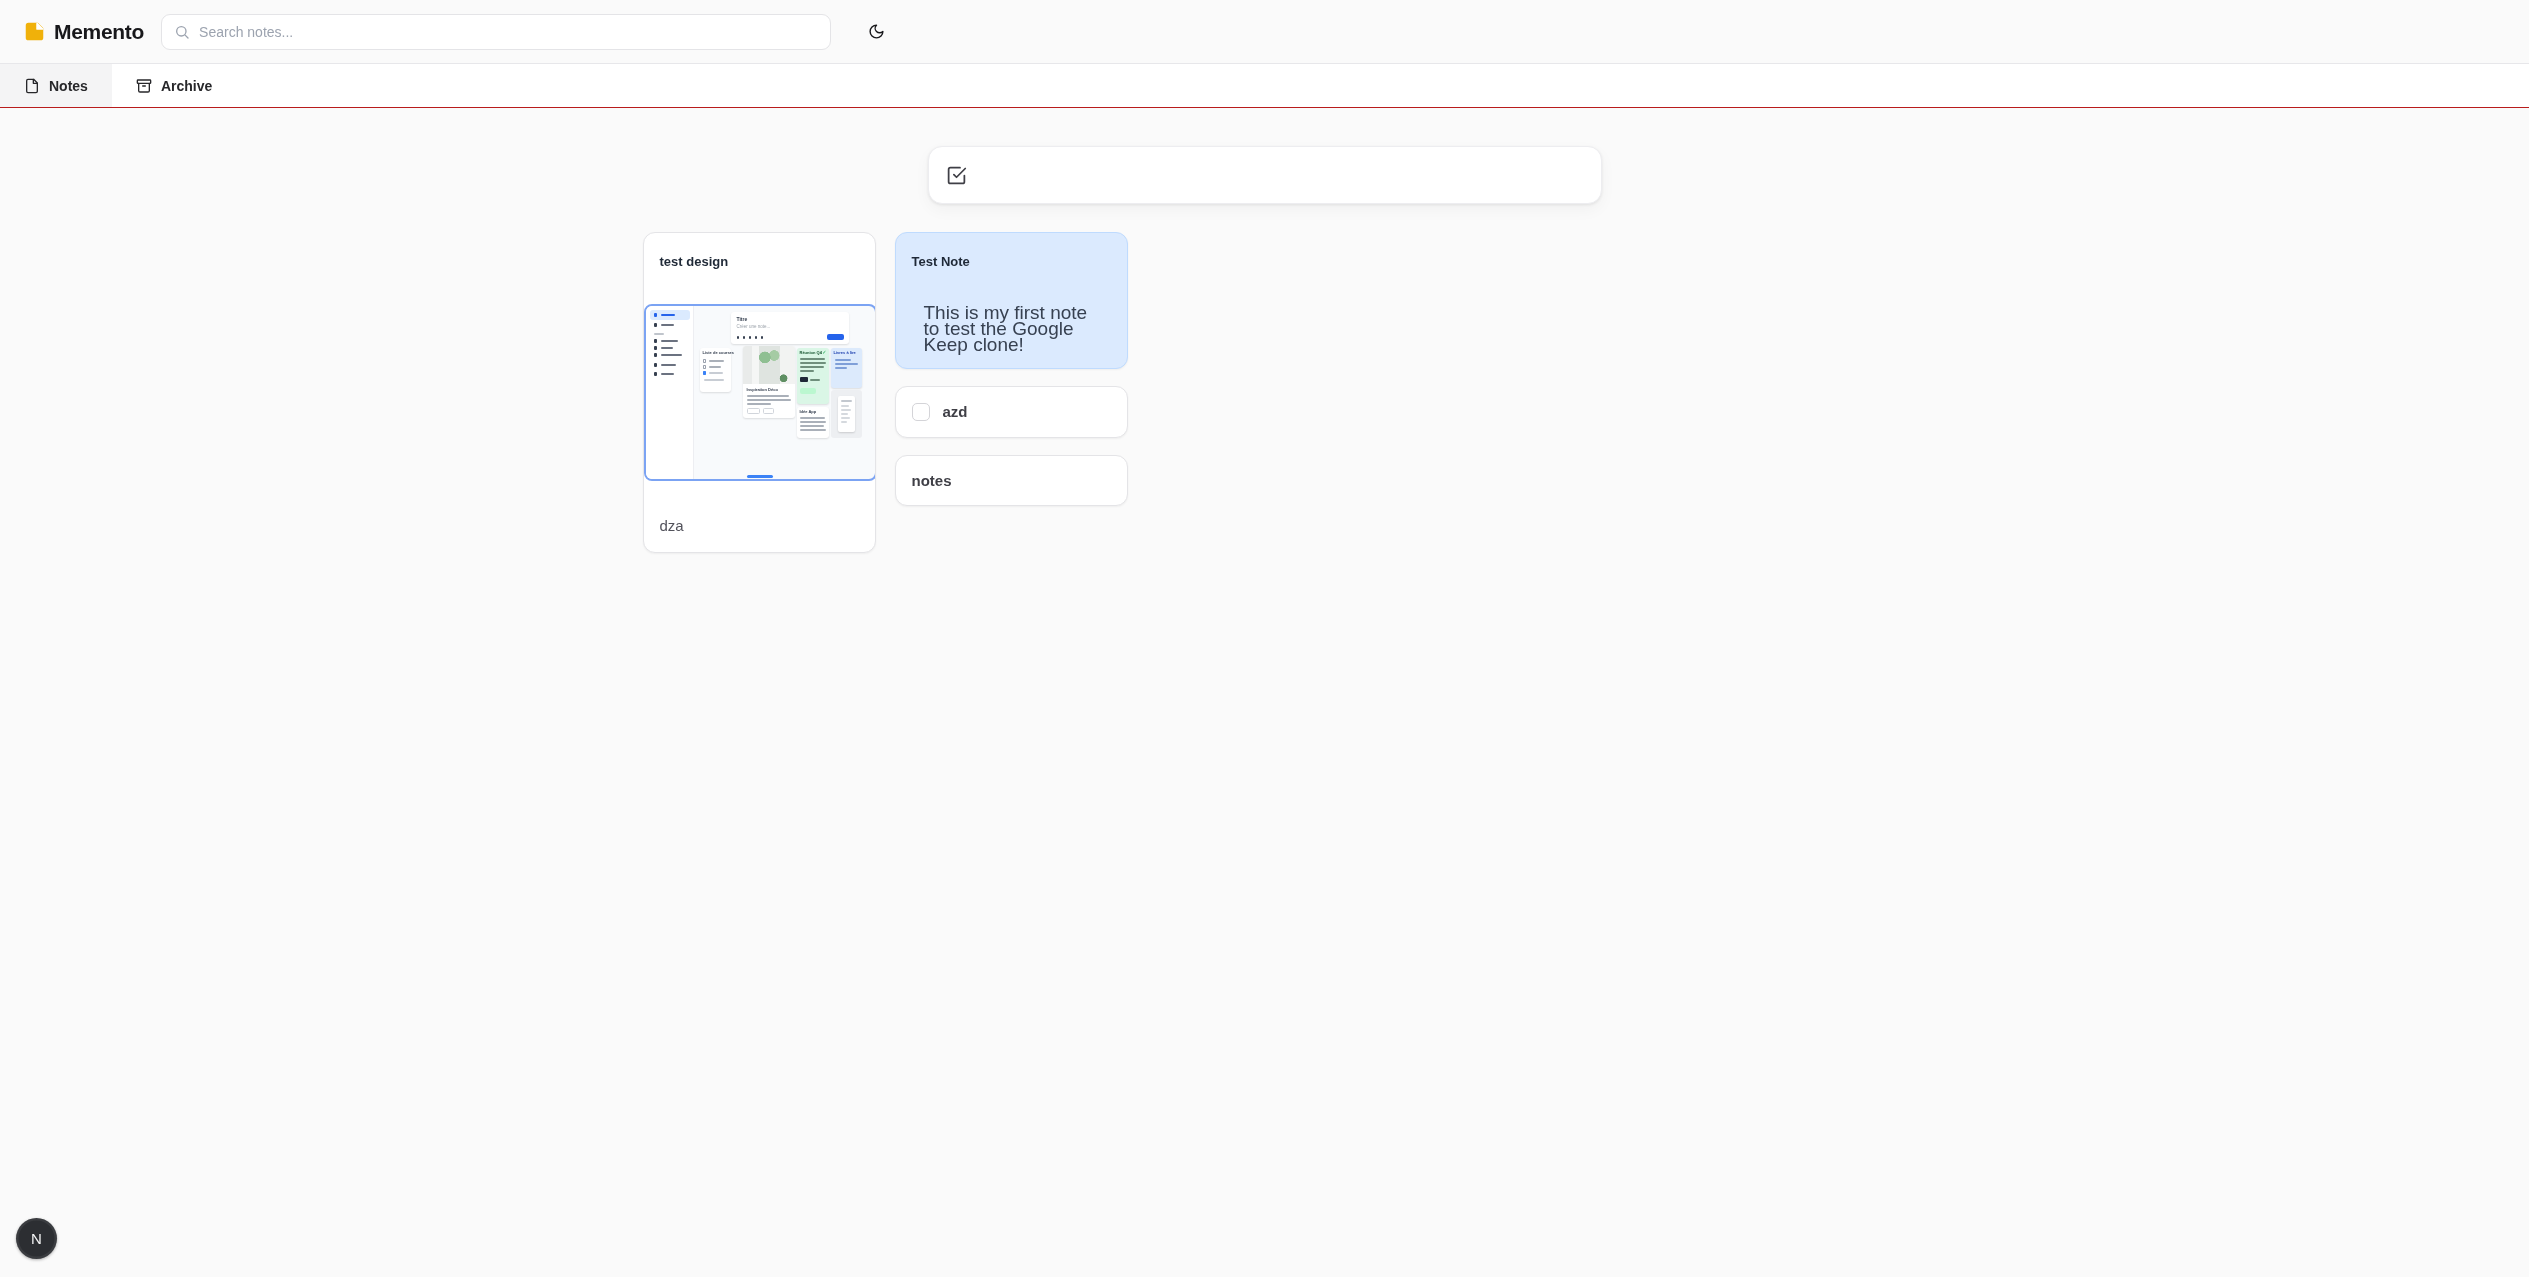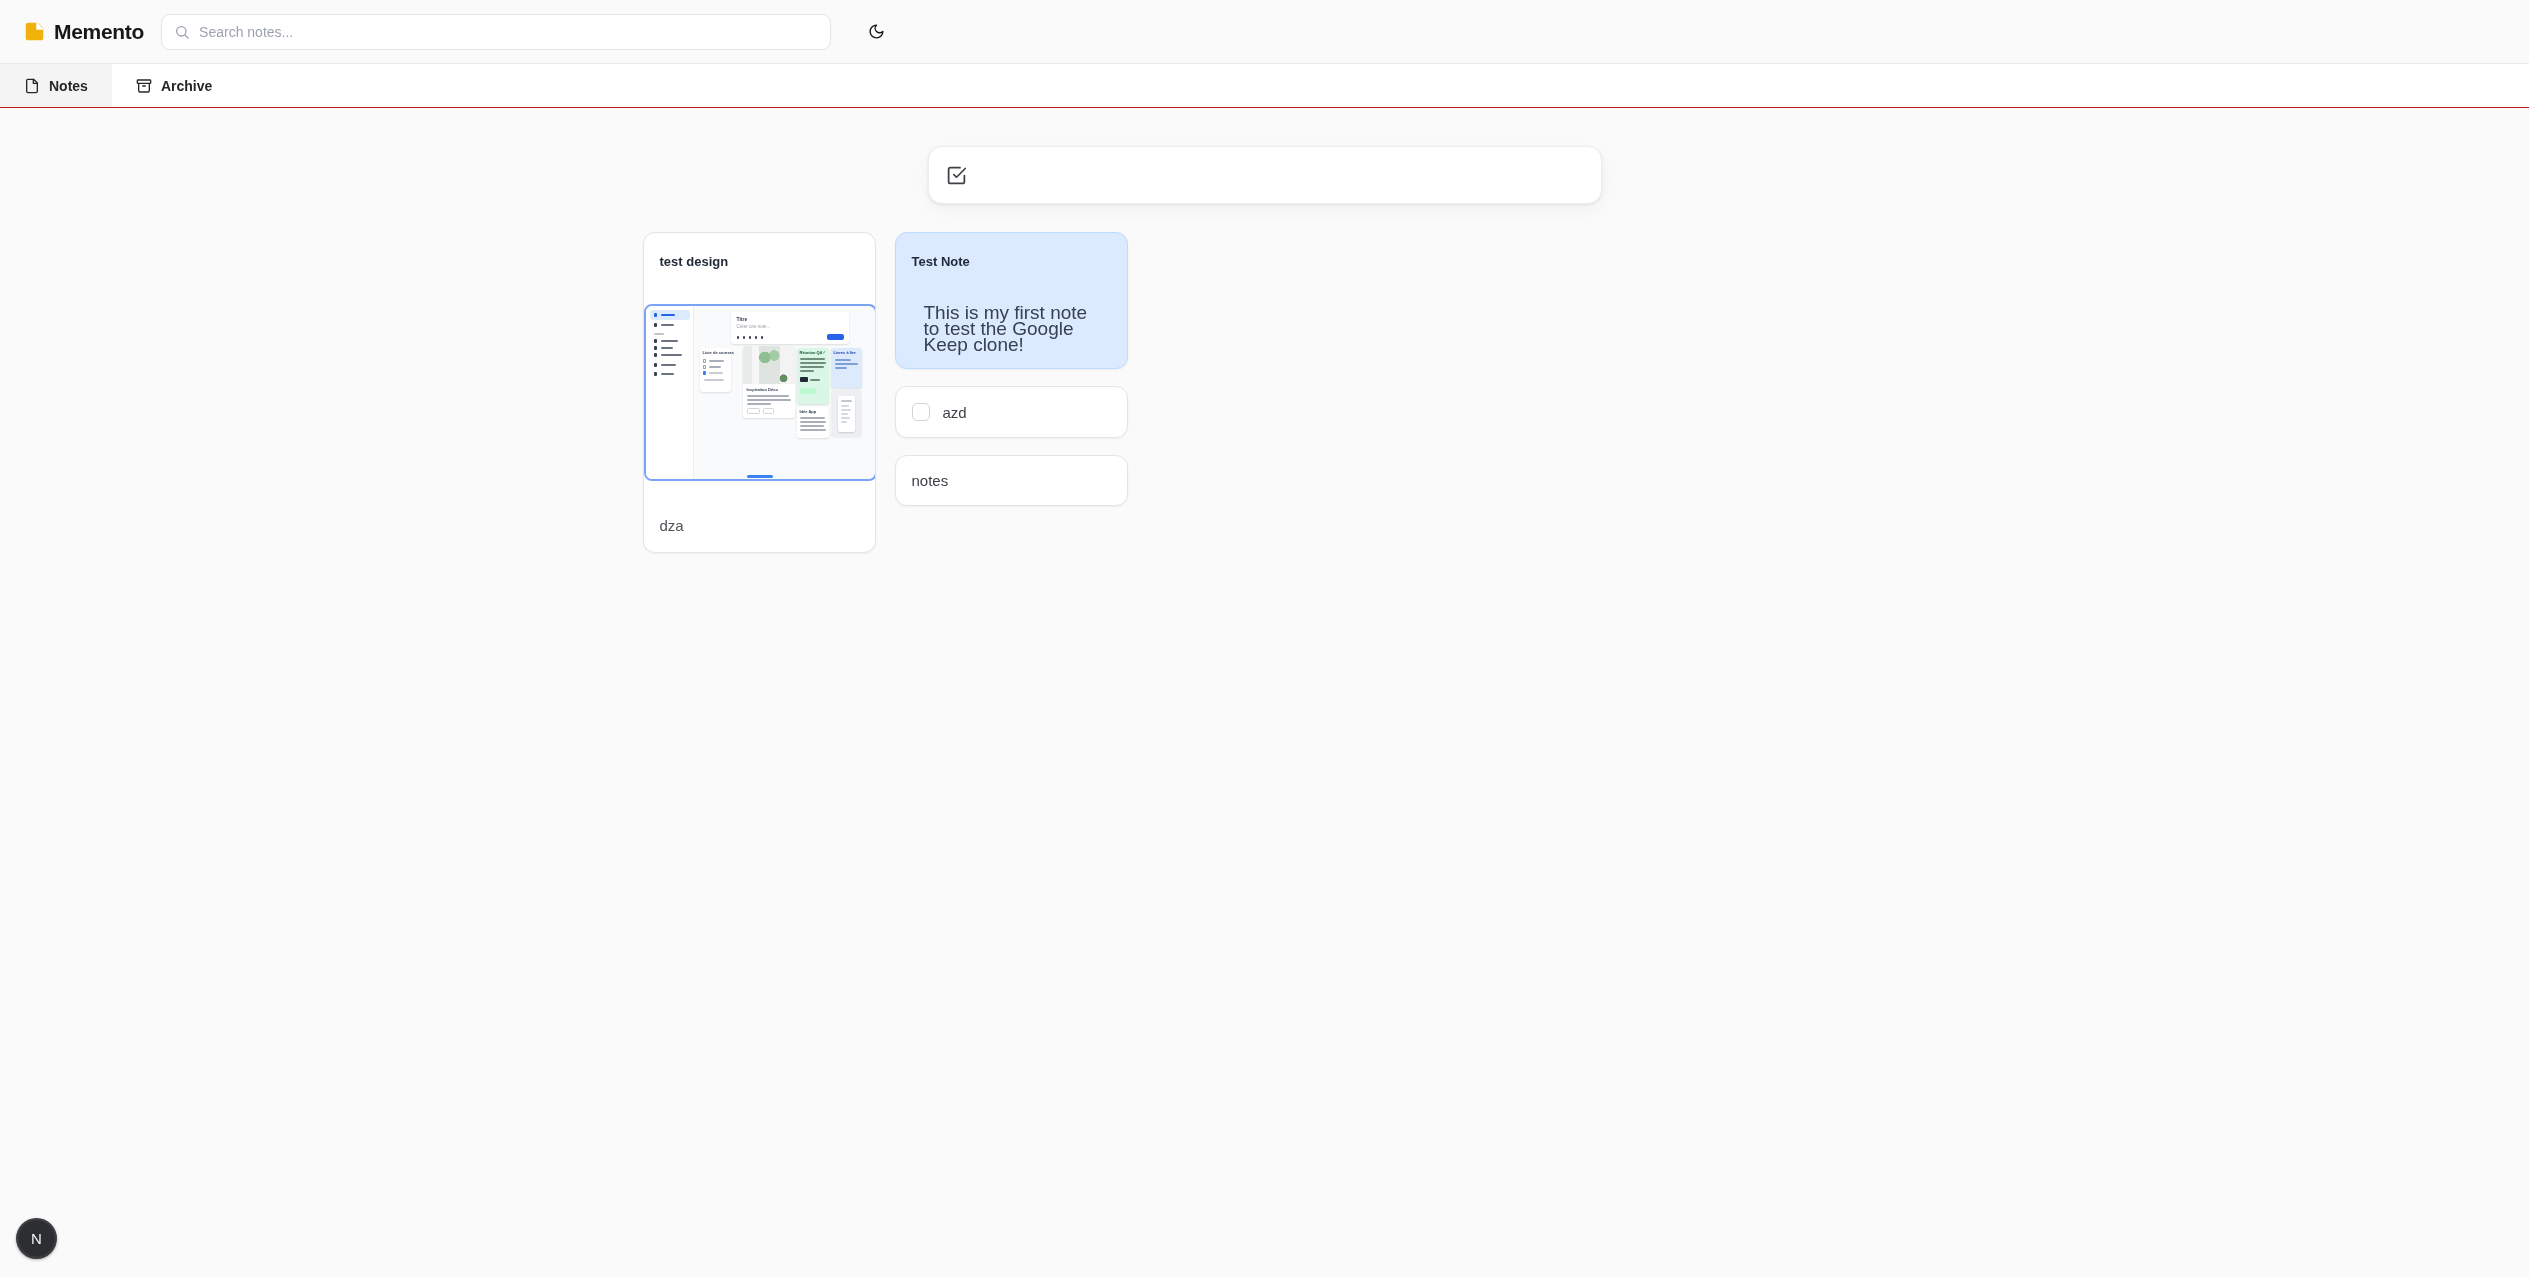--- a/index.html
+++ b/index.html
@@ -32,21 +32,21 @@
   .composer-check svg { width:21px; height:21px; }
   
   .grid { width:1244px; margin:28px auto 0; display:flex; gap:19px; align-items:flex-start; }
   .col { width:233px; display:flex; flex-direction:column; gap:17px; }
   .note { background:#fff; border:1px solid #e4e4e7; border-radius:12px; box-shadow:0 1px 2px rgba(0,0,0,.05); overflow:hidden; cursor:pointer; }
   .note-title { padding:17px 16px 0; font-size:13px; font-weight:700; color:#1f2937; line-height:24px; }
   .note-blue { background:#dbeafe; border-color:#bfdbfe; }
   .note-body { padding:0 28px; font-size:19px; line-height:16px; color:#374151; }
   .note-blue .note-body { margin-top:31px; padding-bottom:15px; }
   .note-footer { margin-top:36px; padding:0 16px 18px; font-size:15px; color:#52525b; }
-  .note-row { padding:16px; display:flex; align-items:center; gap:13px; font-size:15px; color:#3f3f46; }
+  .note-row { padding:16px; display:flex; align-items:flex-start; gap:13px; font-size:15px; color:#3f3f46;font-weight:bold; }
   .mini-checkbox { width:18px; height:18px; border:1.5px solid #d4d4d8; border-radius:5px; background:#fff; flex:none; }
   
   .thumb { margin-top:30px; width:233px; height:177px; border:2px solid #7ba3f3; border-radius:8px; background:#f8fafc; position:relative; overflow:hidden; }
   .thumb * { position:absolute; }
   .t-side { left:0; top:0; bottom:0; width:48px; background:#fff; border-right:1px solid #edeef2; }
   .t-pill { left:4px; top:4px; width:40px; height:10px; background:#dbeafe; border-radius:3px; }
   .t-dot { width:3.5px; height:3.5px; border-radius:1px; background:#374151; }
   .t-bar { height:2.5px; border-radius:1px; background:#6b7280; }
   .t-label { height:2px; border-radius:1px; background:#c0c5cc; }
   .t-main-card { background:#fff; border-radius:3px; box-shadow:0 1px 2px rgba(0,0,0,.12); }

